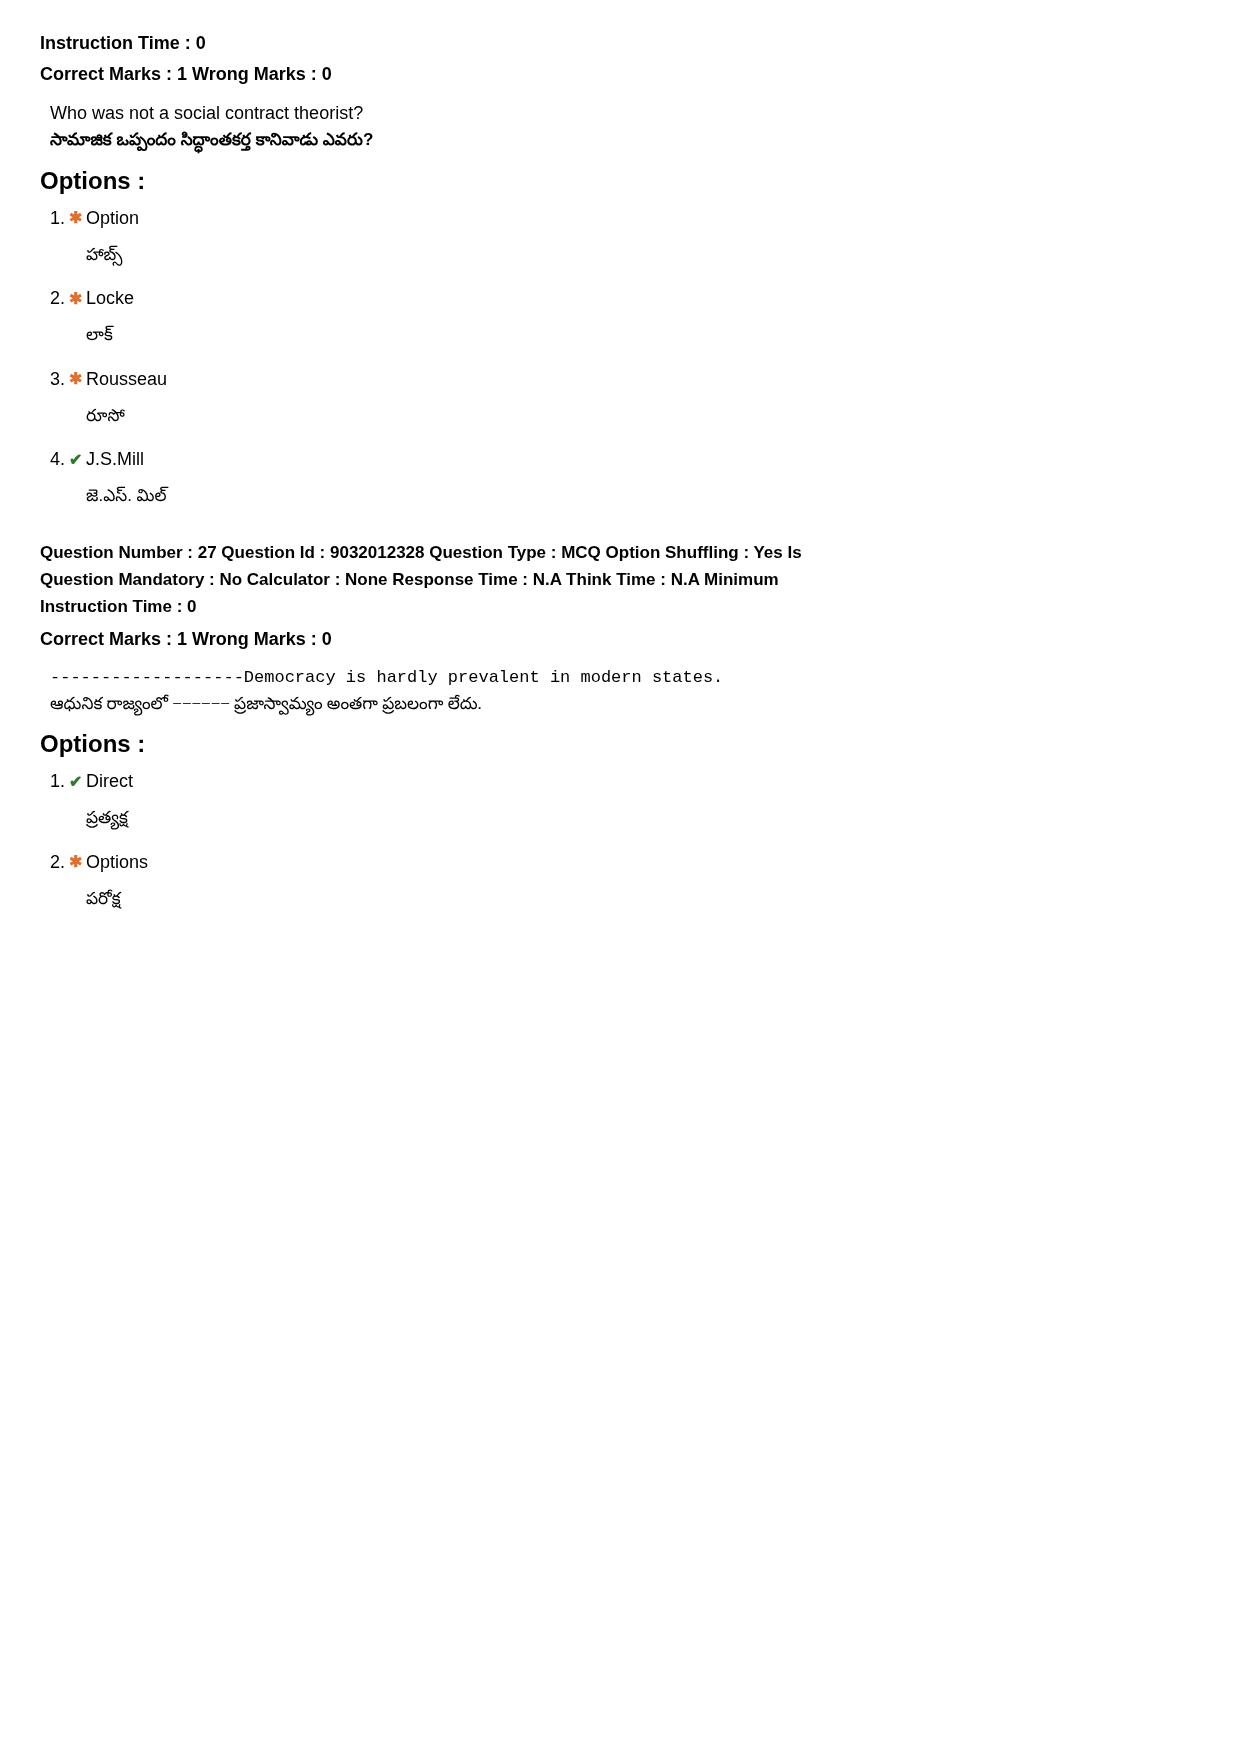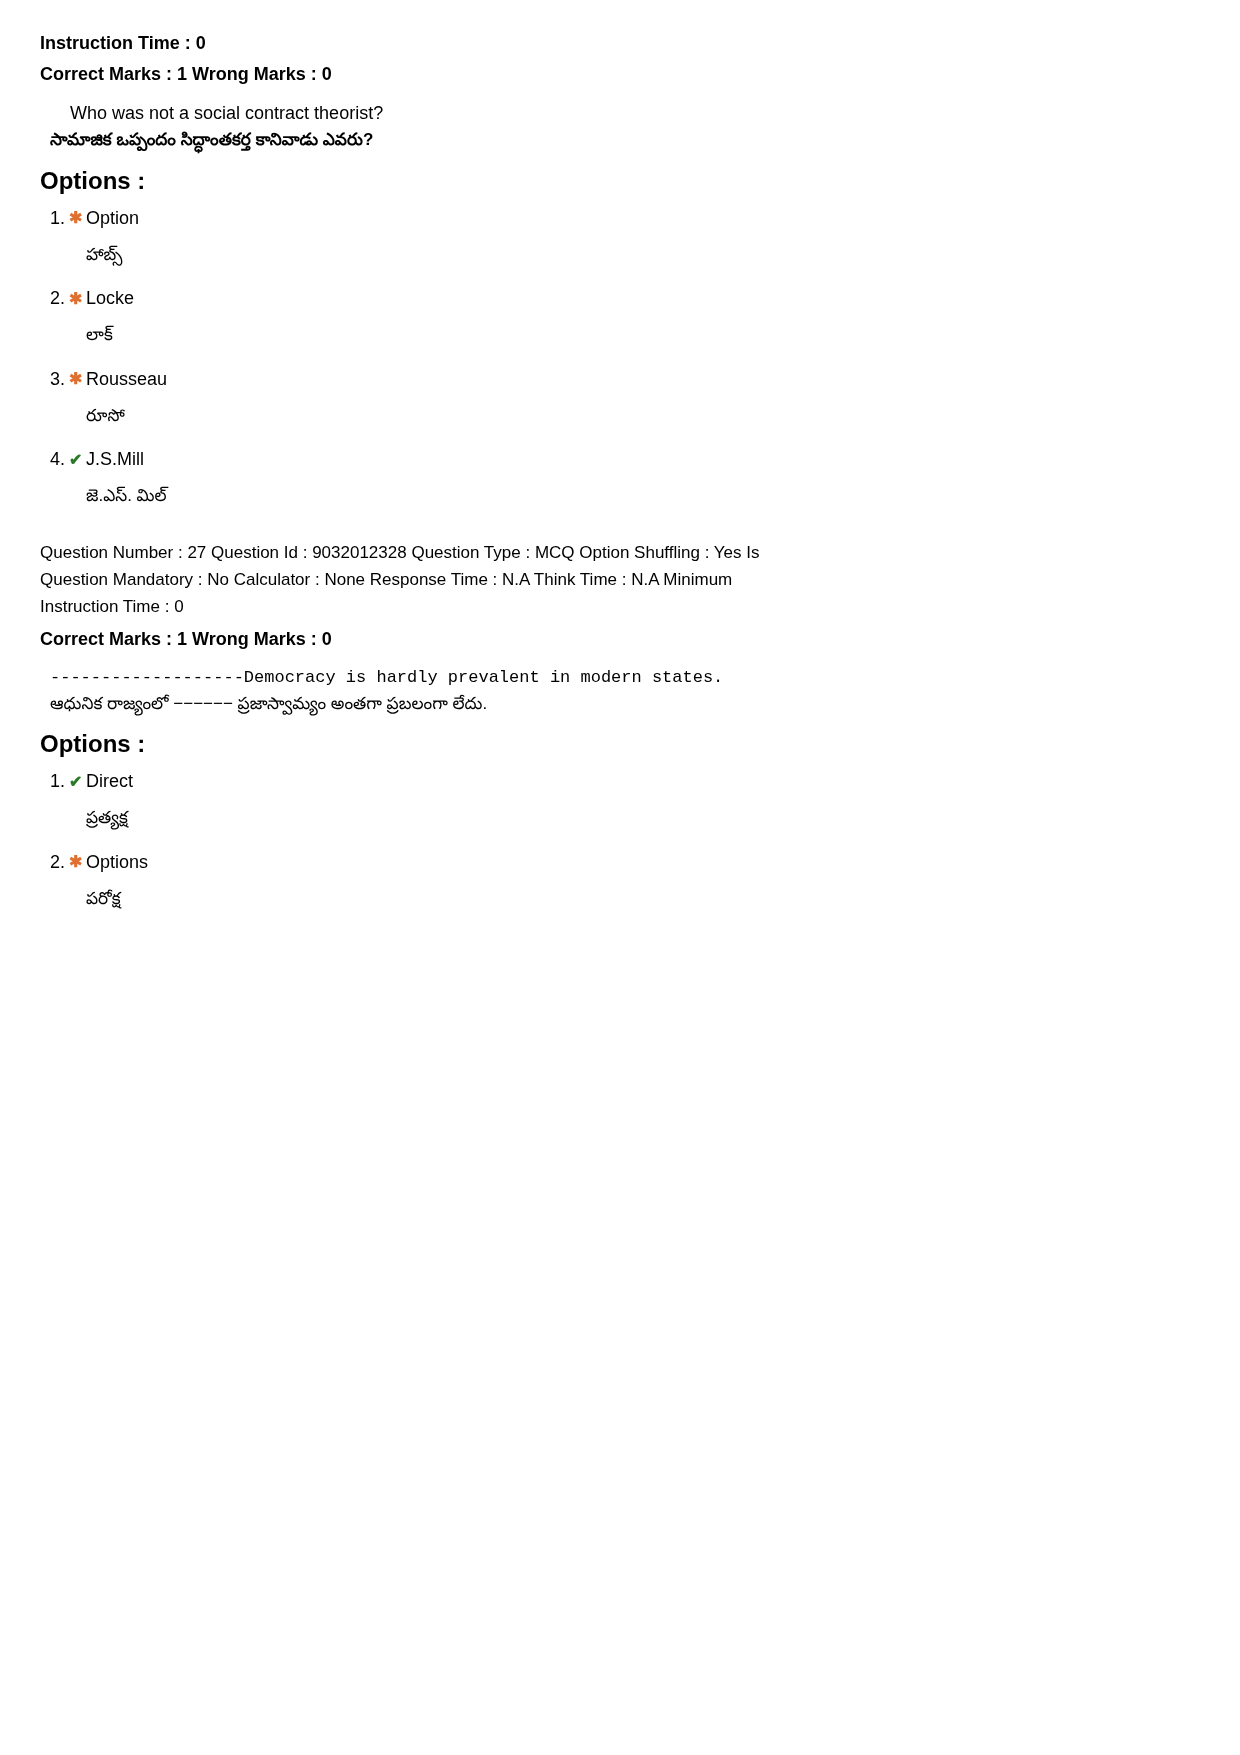--- a/index.html
+++ b/index.html
@@ -19,21 +19,20 @@
       margin-bottom: 4px;
     }
     .question-text {
       font-size: 18px;
       margin: 12px 0 8px 0;
       padding-left: 10px;
       font-family: Arial, sans-serif;
     }
     .question-text .english {
       font-size: 18px;
-      margin-left: 20px;
     }
     .question-text .telugu {
       font-size: 17px;
       font-weight: bold;
     }
     .options-label {
       font-weight: bold;
       font-size: 24px;
       margin: 10px 0 6px 0;
     }
@@ -69,37 +68,37 @@
     }
     .option-text .telugu {
       display: block;
       font-size: 17px;
       margin-top: 10px;
     }
     .question-block {
       margin-bottom: 30px;
     }
     .meta-block {
-      font-weight: normal;
+      font-weight: bold;
       font-size: 17px;
       margin-bottom: 6px;
       line-height: 1.6;
     }
     .fill-text {
       padding-left: 10px;
       margin: 12px 0 8px 0;
       font-size: 18px;
     }
     .fill-text .english {
       font-family: 'Courier New', monospace;
       font-size: 17px;
     }
     .fill-text .telugu {
       font-size: 17px;
-      font-family: Liberation Sans, sans-serif;
+      font-family: Liberation Serif, serif;
     }
   </style>
 </head>
 <body>
 
 <div class="question-block">
 
   <div class="meta-line">
     <span>Instruction Time : 0</span>
   </div>

